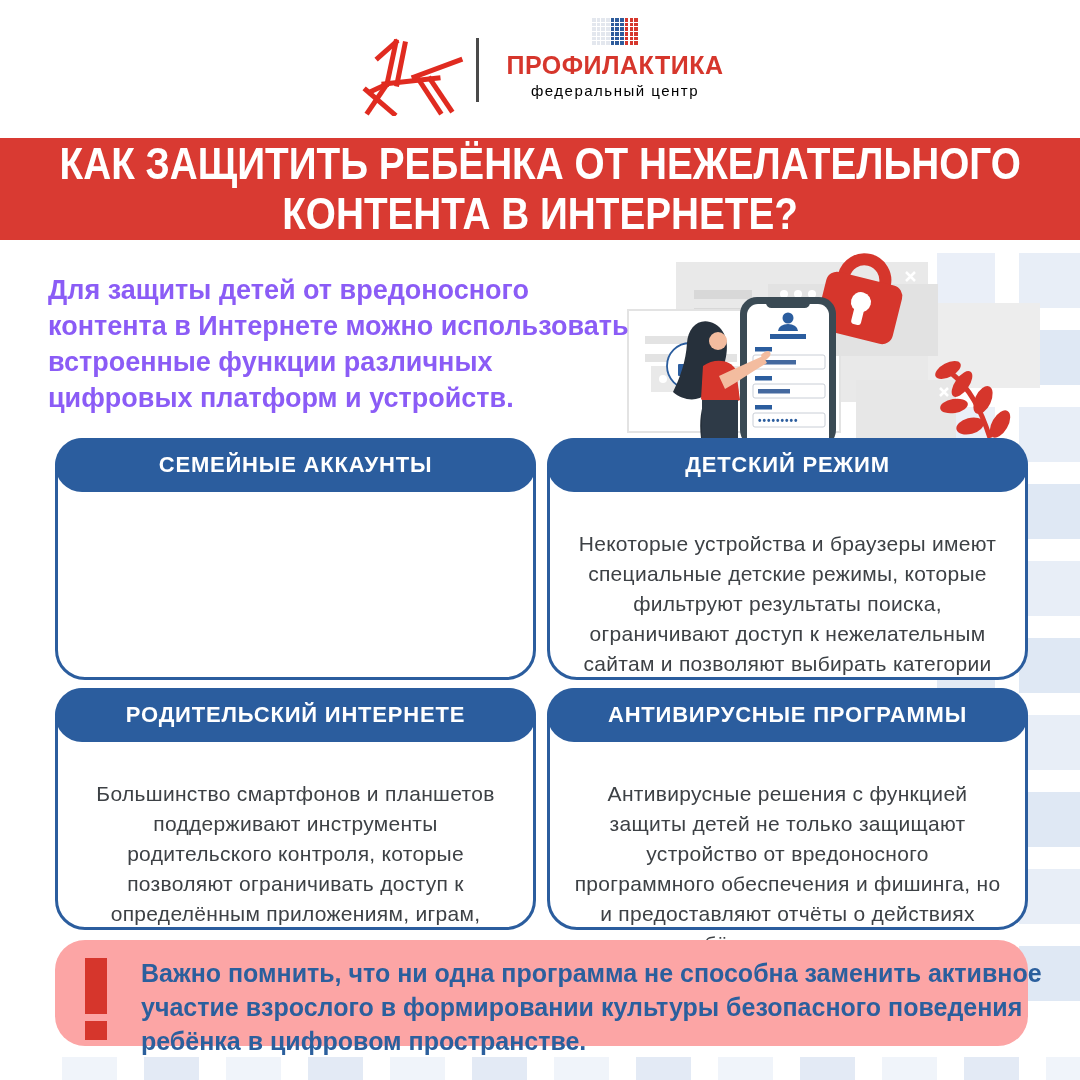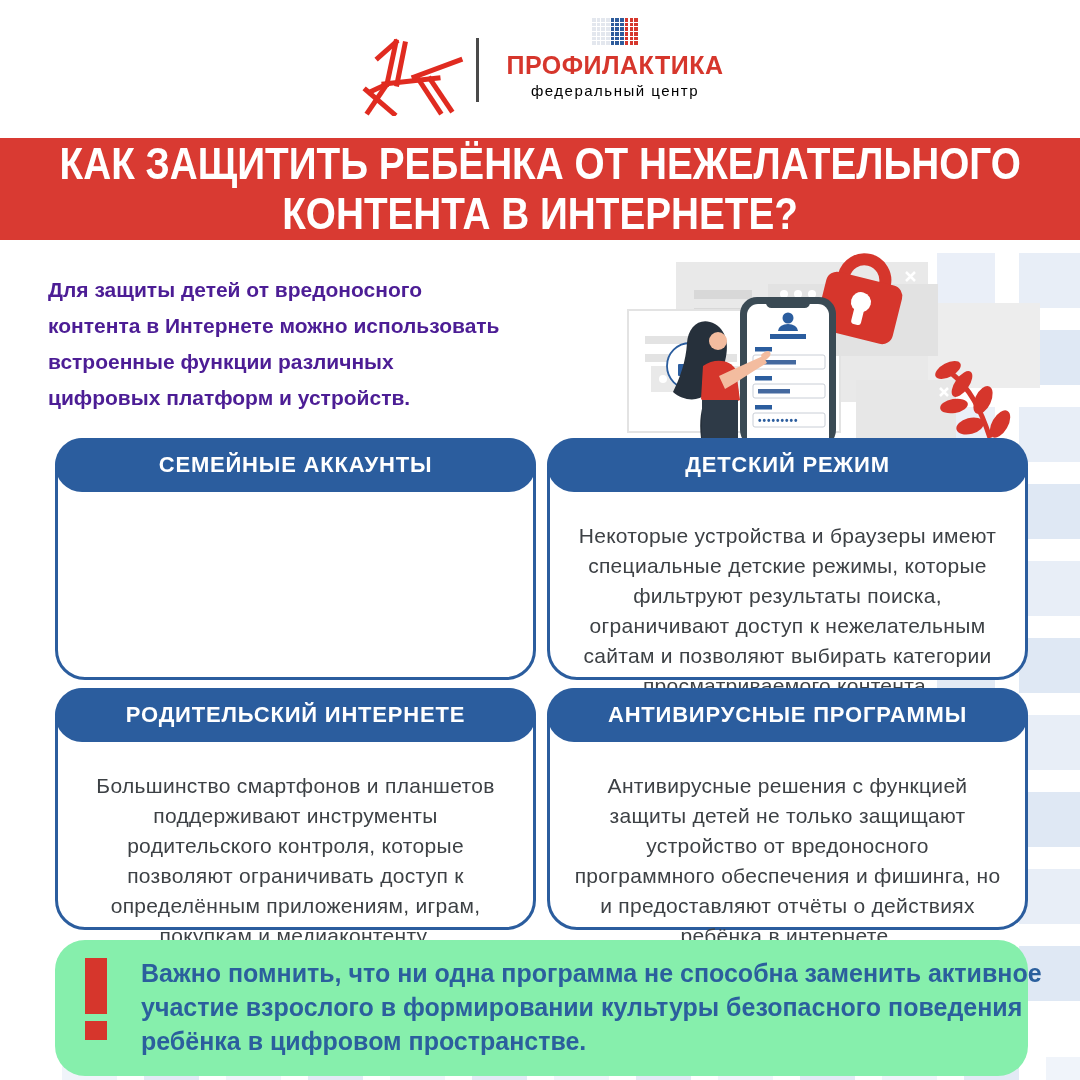--- a/index.html
+++ b/index.html
@@ -25,43 +25,43 @@
     position:absolute; left:0; top:138px; width:1080px; height:102px; z-index:2;
     background:#d93a32; display:flex; flex-direction:column; align-items:center; justify-content:center;
   }
   .banner-line {
     color:#ffffff; font-weight:bold; font-size:44px; line-height:50px;
     transform:scaleX(0.88); white-space:nowrap; letter-spacing:0;
   }
 
   
   .intro { position:absolute; left:48px; top:272px; z-index:2; }
-  .intro-line { font-size:21px; font-weight:bold; color:#4c1d95; line-height:36px; white-space:nowrap; }
+  .intro-line { font-size:27px; font-weight:bold; color:#8b5cf6; line-height:36px; white-space:nowrap; }
 
   .illustration { position:absolute; left:618px; top:248px; z-index:1; }
 
   
   .card {
     position:absolute; width:481px; height:242px; z-index:3;
     background:#ffffff; border:3px solid #2b5d9e; border-radius:30px;
   }
   .card-head {
-    height:54px; margin:-3px -3px 8px; border-radius:27px;
+    height:54px; margin:-3px -3px 16px; border-radius:27px;
     background:#2b5d9e; display:flex; align-items:center; justify-content:center;
   }
   .card-head span { color:#ffffff; font-weight:bold; font-size:22px; letter-spacing:0.8px; }
   .card-body {
     padding:21px 24px 0; text-align:center; color:#3d4145;
     font-size:21px; line-height:30px; letter-spacing:0.3px;
   }
 
   
   .callout {
-    position:absolute; left:55px; top:940px; width:973px; height:136px; z-index:3;
-    background:#86efac; border-radius:30px; display:flex; align-items:flex-start;
+    position:absolute; left:55px; top:940px; width:973px; height:106px; z-index:3;
+    background:#fca5a5; border-radius:30px; display:flex; align-items:flex-start;
     padding:16px 30px 0 30px;
   }
   .excl { width:22px; margin-right:34px; margin-top:2px; flex:none; }
   .excl-bar { width:22px; height:56px; background:#d6362c; }
   .excl-dot { width:22px; height:19px; background:#d6362c; margin-top:7px; }
   .callout-text { padding-top:0; }
   .callout-line { color:#2b5f9d; font-weight:bold; font-size:25px; line-height:34px; white-space:nowrap; }
 </style>
 </head>
 <body>

